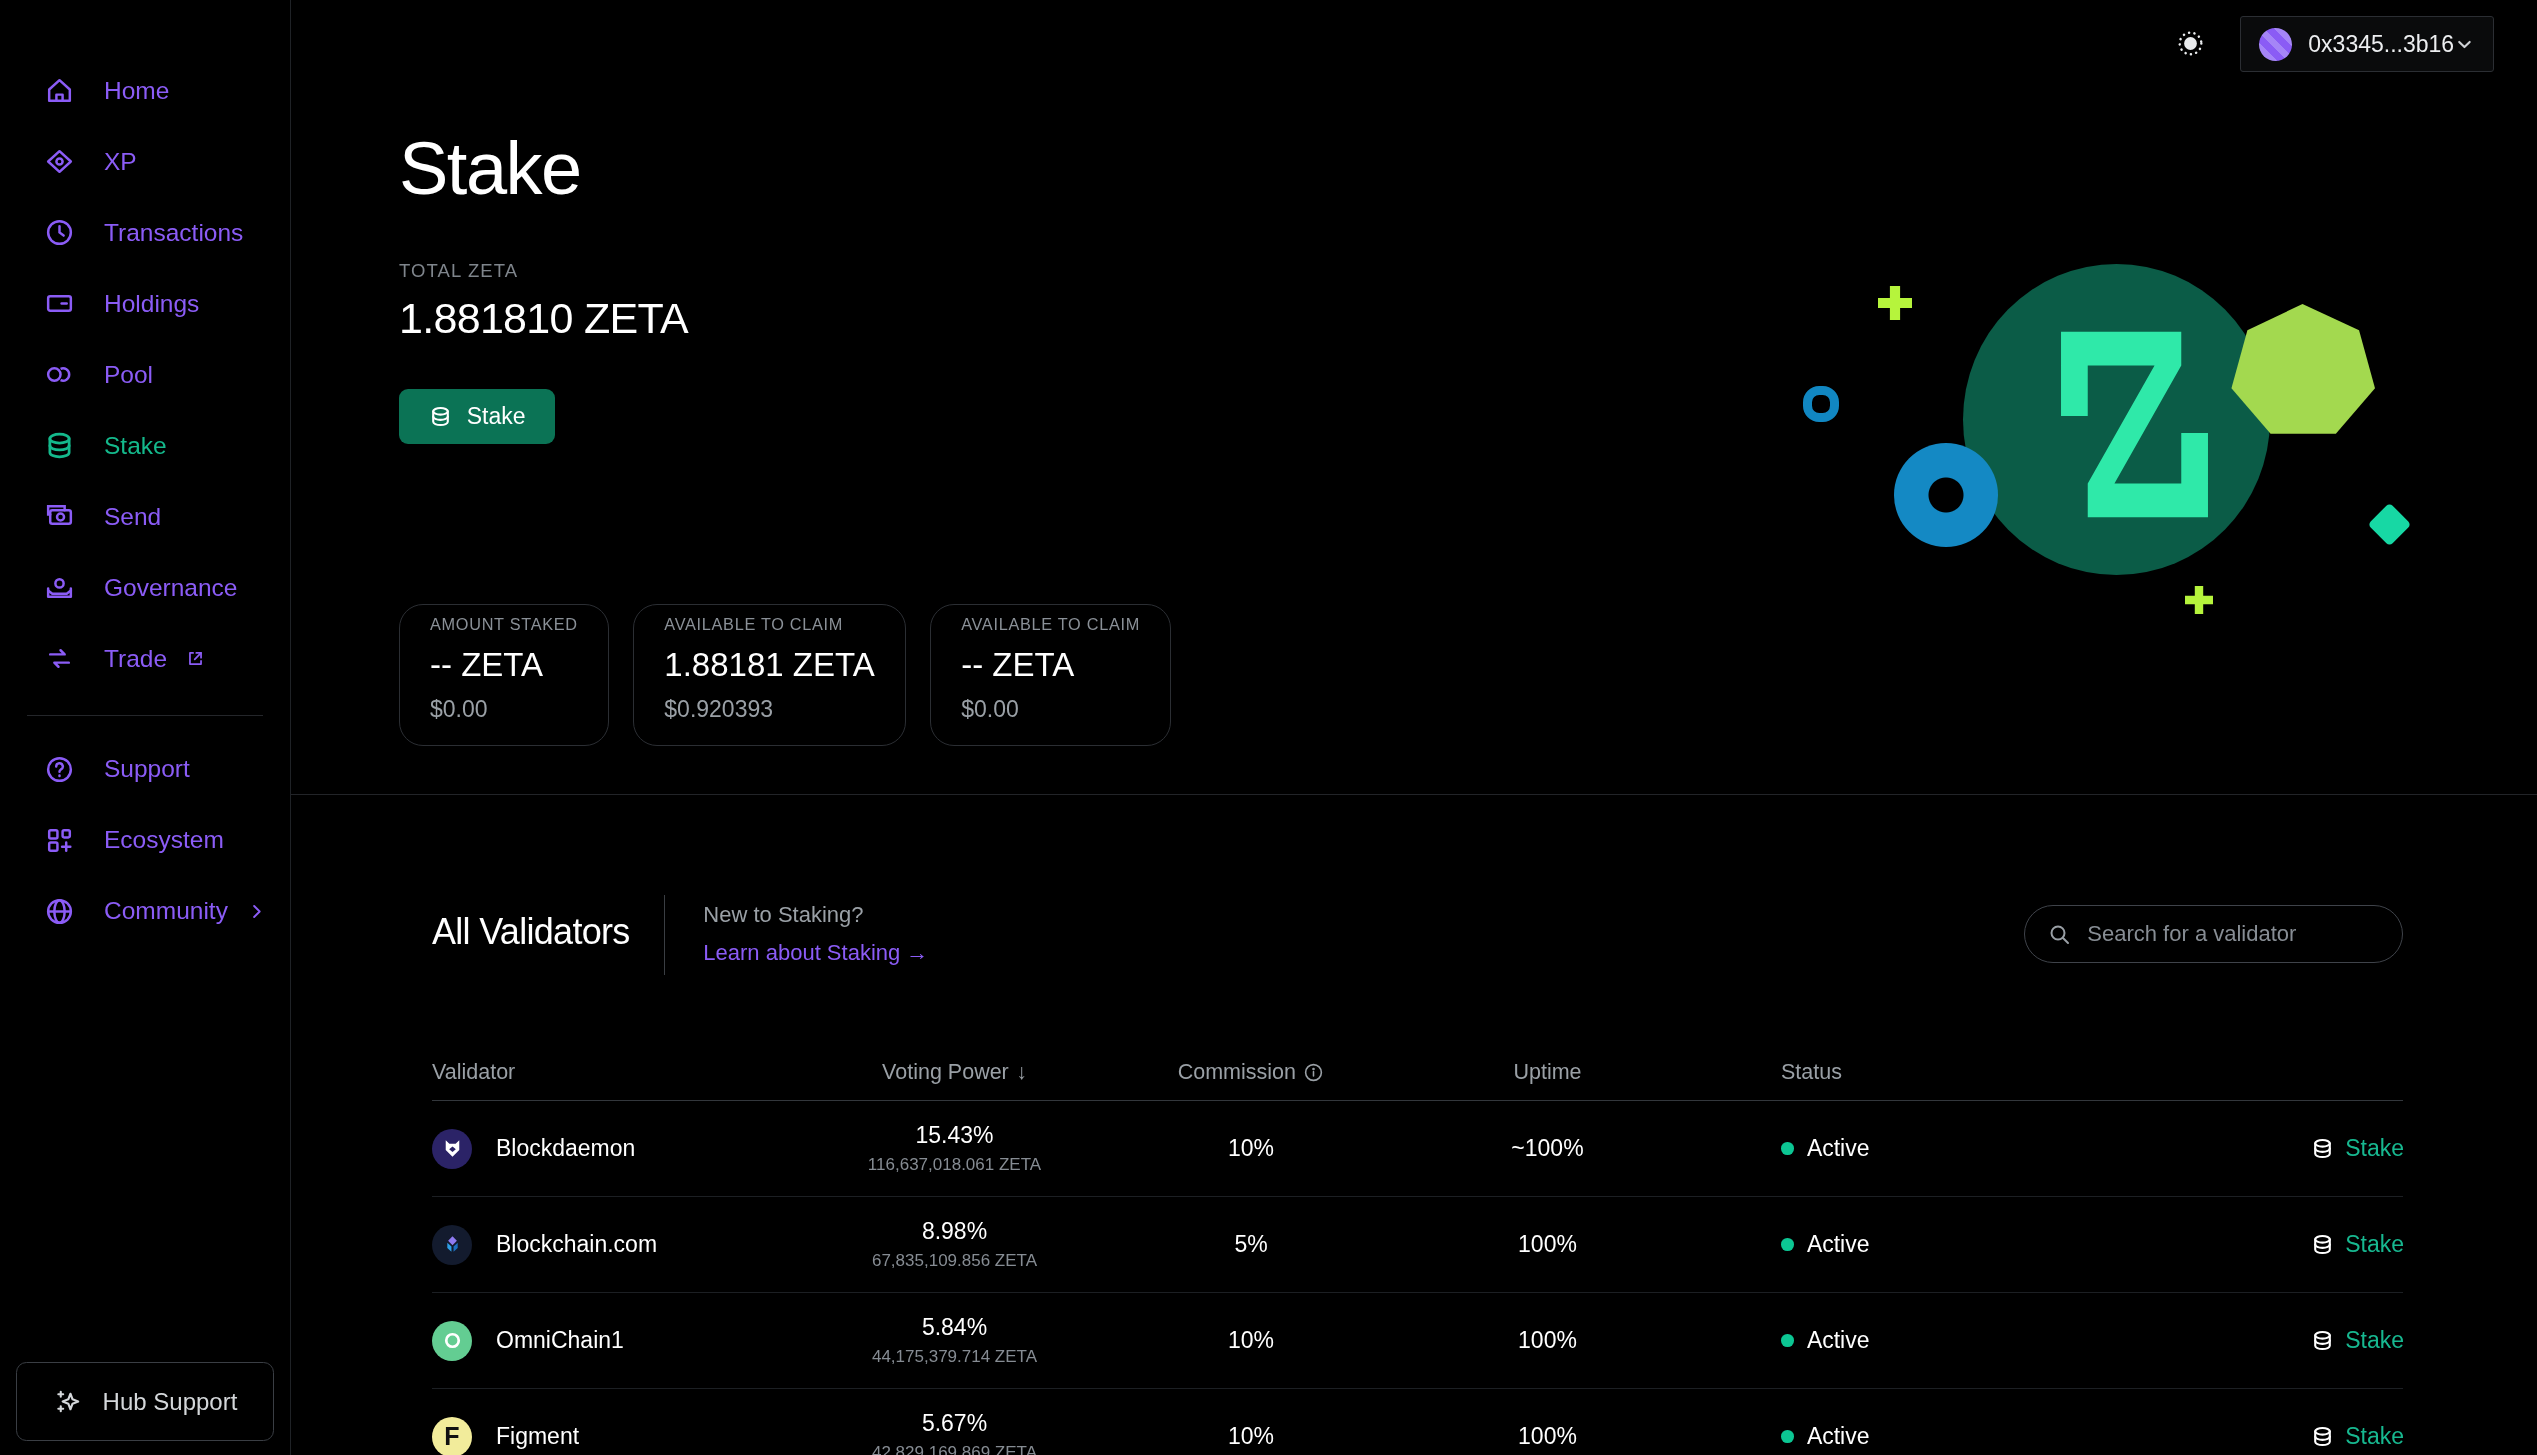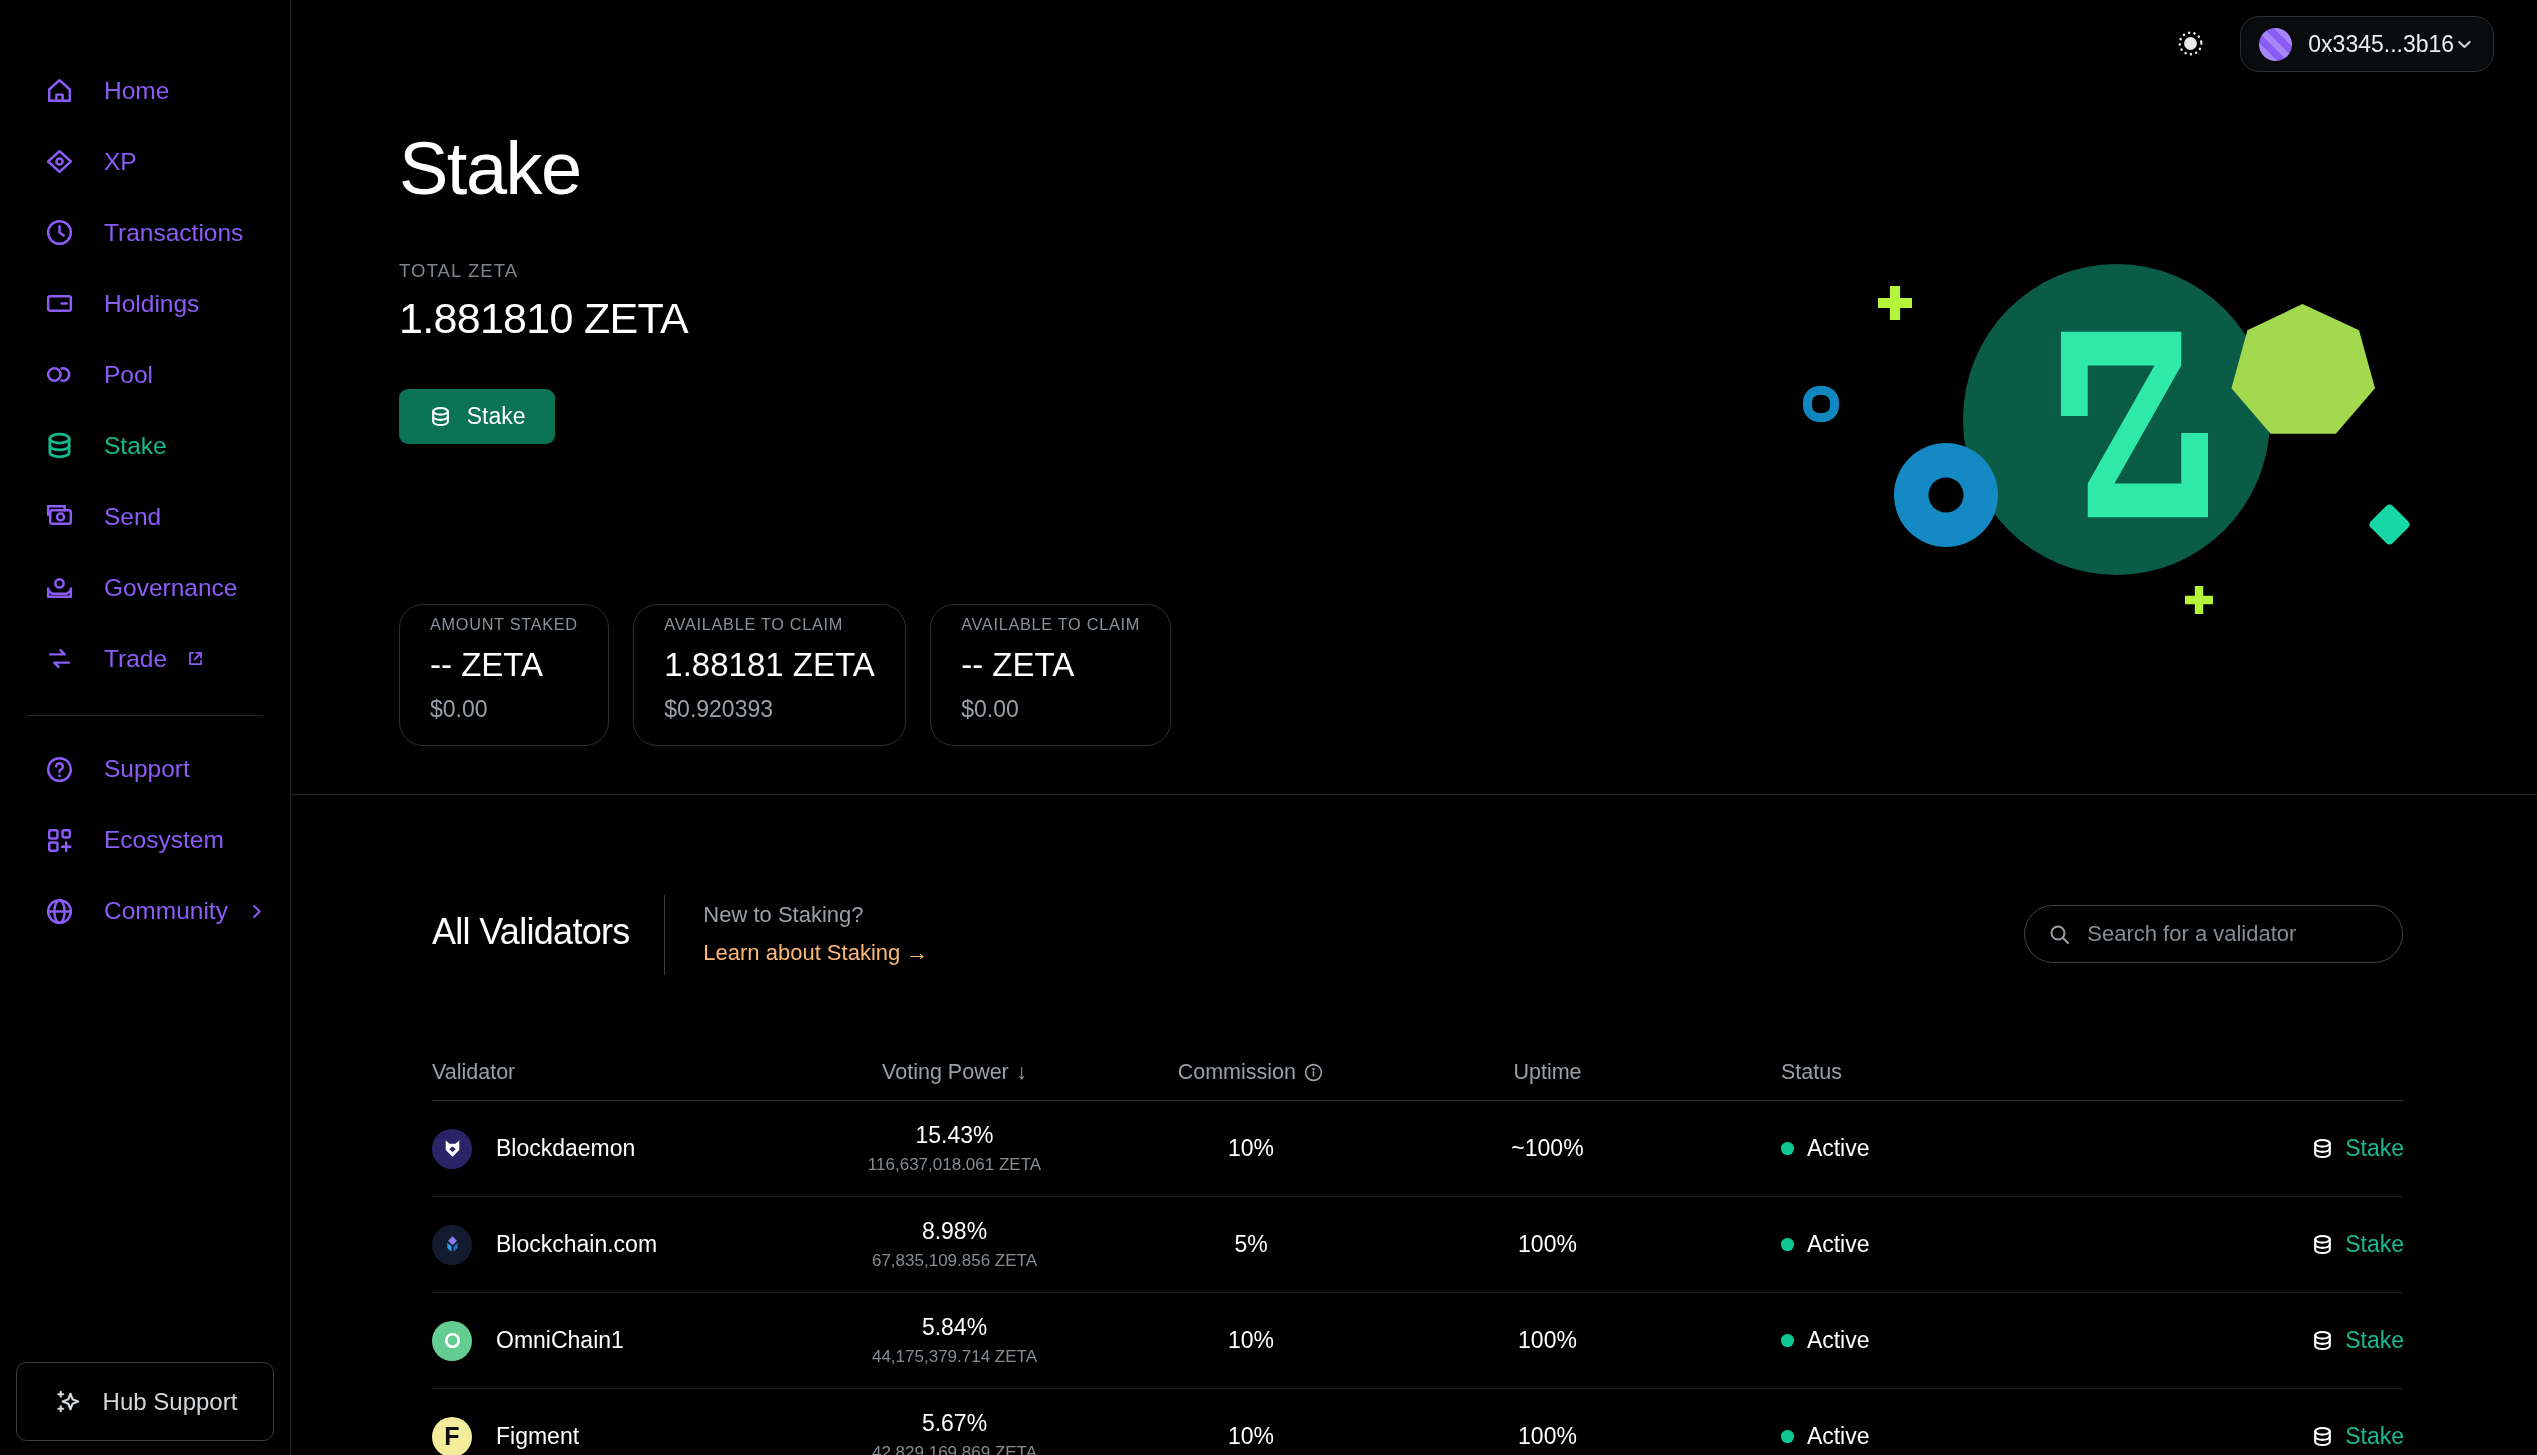--- a/index.html
+++ b/index.html
@@ -22,21 +22,21 @@
   .nav-divider { height:0.7px; background:#24262a; margin:21px 27px 18px 27px; }
   .chev-right { width:19px !important; height:19px !important; margin-left:19px; margin-right:0 !important; }
   .spacer { flex:1; }
   .hub-btn { margin:0 16.3px 15px 16.3px; height:79px; border:0.7px solid #3a3e44; border-radius:10.4px;
              display:flex; align-items:center; justify-content:center; color:#d4d7da; font-size:24px; cursor:pointer;}
   .hub-btn svg { width:31px; height:31px; margin-right:19px; }
 
   
   .sun-btn { position:absolute; left:2174px; top:27px; width:33px; height:33px; color:#e9ebed; cursor:pointer; z-index:6;}
   .wallet-btn { position:absolute; left:2240px; top:16.3px; width:254px; height:56px; border:0.7px solid #2b2e33;
-                border-radius:19px; background:#0a0b0c; display:flex; align-items:center; padding:0 18px;
+                border-radius:3px; background:#0a0b0c; display:flex; align-items:center; padding:0 18px;
                 cursor:pointer; z-index:6;}
   .wallet-avatar { width:33px; height:33px; border-radius:50%;
       background:repeating-linear-gradient(45deg,#8a5cf5 0 6.7px,#a585f7 6.7px 13.3px); flex:none; }
   .wallet-addr { font-size:23px; margin-left:16.3px; color:#eceef0; }
   .wallet-btn svg { width:21px; height:21px; margin-left:auto; color:#cfd2d6; }
 
   
   .main { position:absolute; left:291px; top:0; width:2246px; height:1456px; }
   .hero { position:relative; padding:126px 0 0 108px; }
   .page-title { font-size:74px; font-weight:500; letter-spacing:-1.5px; }
@@ -70,21 +70,21 @@
       border-radius:4.4px; transform:rotate(45deg); }
 
   .main-divider { position:absolute; left:0; top:794px; width:2246px; height:0.7px; background:#222428; }
 
   
   .validators { position:absolute; left:141px; top:895px; width:1971px; }
   .v-head { display:flex; align-items:flex-start; }
   .v-title { font-size:36px; font-weight:500; letter-spacing:-0.7px; margin-top:16.3px;}
   .v-sep { width:0.7px; height:80px; background:#3a3e43; margin:0 39px 0 34px; }
   .v-newbie { font-size:22px; color:#9aa0a6; margin-top:7.4px;}
-  .v-learn { display:block; font-size:22px; color:#fdba74; margin-top:12px; text-decoration:none; cursor:pointer;}
+  .v-learn { display:block; font-size:22px; color:#8b5cf6; margin-top:12px; text-decoration:none; cursor:pointer;}
   .search-box { margin-left:auto; width:379px; height:58px; border:0.7px solid #3f434a; border-radius:30px;
                 display:flex; align-items:center; padding:0 22px; margin-top:10.4px;}
   .search-box svg { width:24px; height:24px; color:#9aa0a6; flex:none;}
   .search-box input { background:transparent; border:none; outline:none; color:#fde047; font-size:22px;
                       margin-left:16.3px; width:100%; font-family:Liberation Sans, sans-serif;}
   .search-box input::placeholder { color:#878d94; }
 
   .vt-grid { display:grid; grid-template-columns:415px 215px 378px 215px 445px 304px; align-items:center; }
   .vt-header { margin-top:70px; height:56px; border-bottom:0.7px solid #33373c; color:#9aa0a6; font-size:21.5px; }
   .th-center { text-align:center; }

